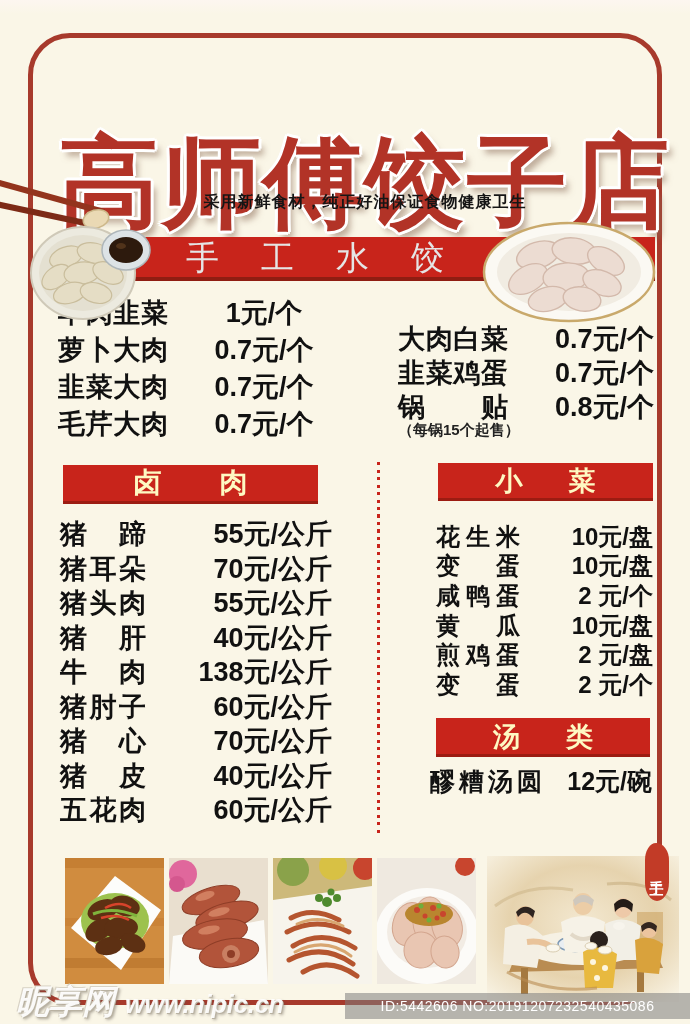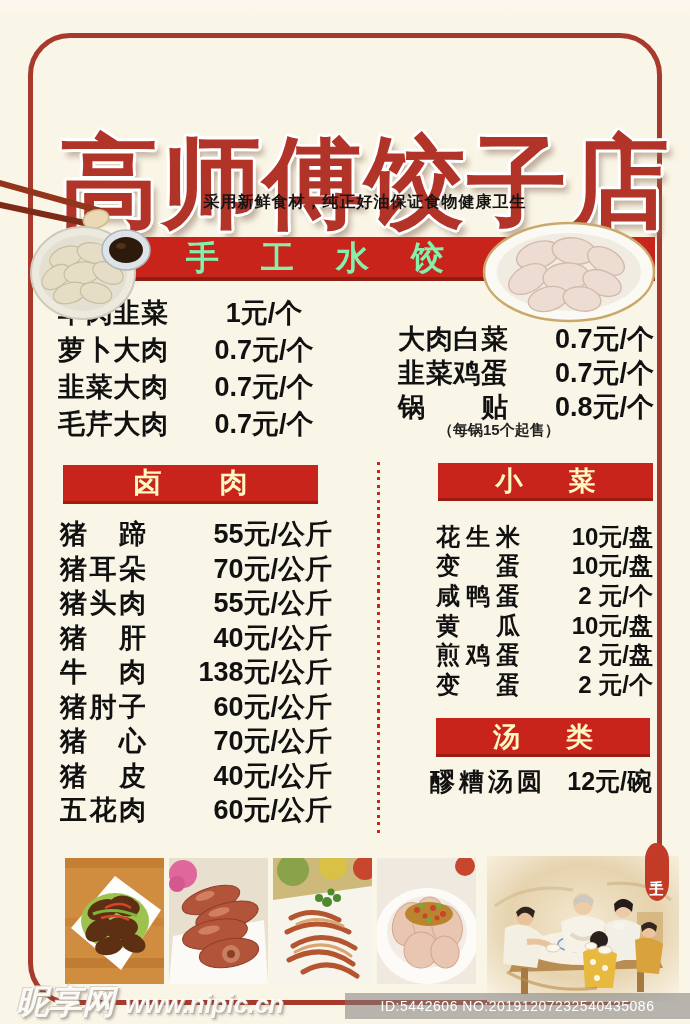--- a/index.html
+++ b/index.html
@@ -23,30 +23,30 @@
   .subtitle{
     position:absolute;left:0;right:0;top:192px;text-align:center;z-index:2;
     font-size:16px;font-weight:700;letter-spacing:1px;color:#151515;
   }
   .banner{
     position:absolute;left:95px;top:237px;width:560px;height:40px;z-index:3;
     background:#c8241b;border-bottom:4px solid #8f1d12;
     display:flex;align-items:center;justify-content:center;
   }
   .banner-text{
-    font-family:"DejaVu Serif",serif;font-weight:bold;color:#86efac;
+    font-family:"DejaVu Serif",serif;font-weight:normal;color:#e5e5e5;
     font-size:33px;letter-spacing:42px;margin-right:-42px;padding-right:120px;line-height:1;
   }
   .art{position:absolute;z-index:4;}
   
   .mlist{position:absolute;z-index:2;}
   .mline{display:flex;justify-content:space-between;align-items:center;}
   .mname{display:inline-block;text-align:justify;text-align-last:justify;}
   .mprice{white-space:nowrap;}
-  .mnote{font-size:15px;font-weight:600;color:#222;margin-top:-3px;margin-left:40px;}
+  .mnote{font-size:15px;font-weight:600;color:#222;margin-top:-3px;}
   
   .dump .mline{height:37px;font-size:27px;font-weight:800;}
   .dump .mname{width:110px;}
   .dump-left{left:58px;top:294px;width:276px;}
   .dump-left .mprice{width:140px;text-align:center;}
   .dump-right{left:398px;top:322px;width:256px;}
   .dump-right .mline{height:34px;}
   .dump-right .mprice{text-align:right;}
   
   .sec-head{

